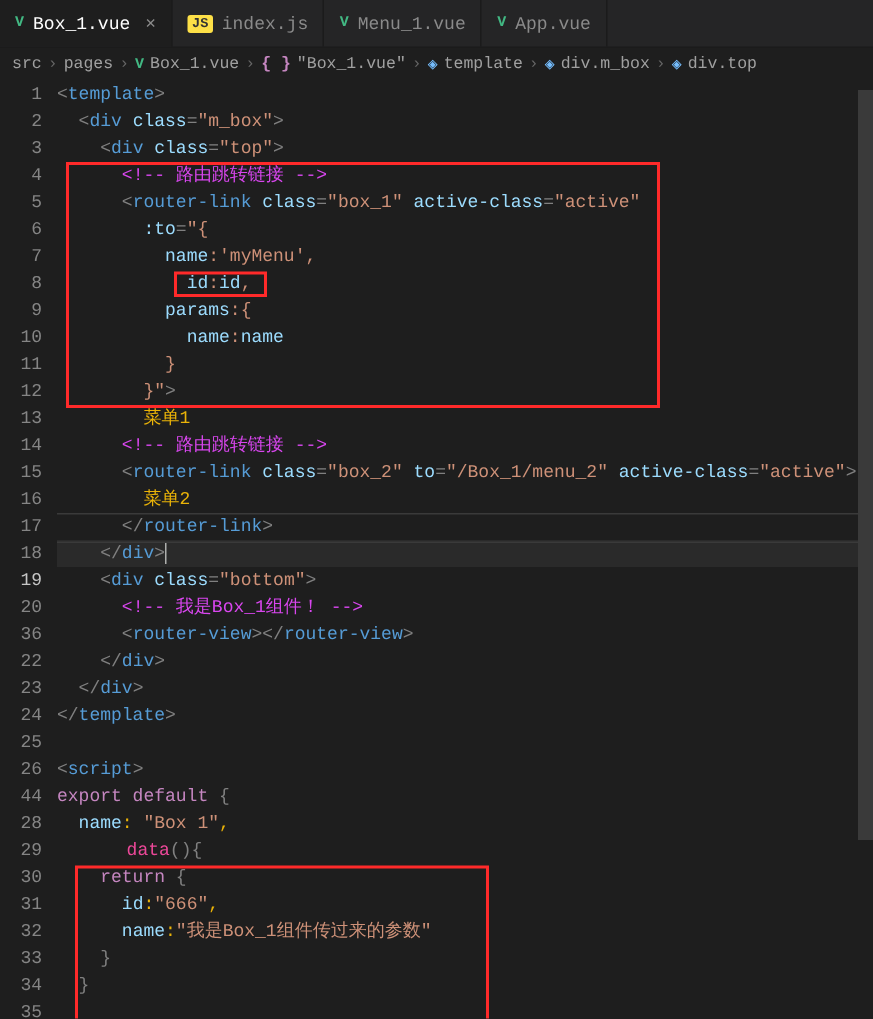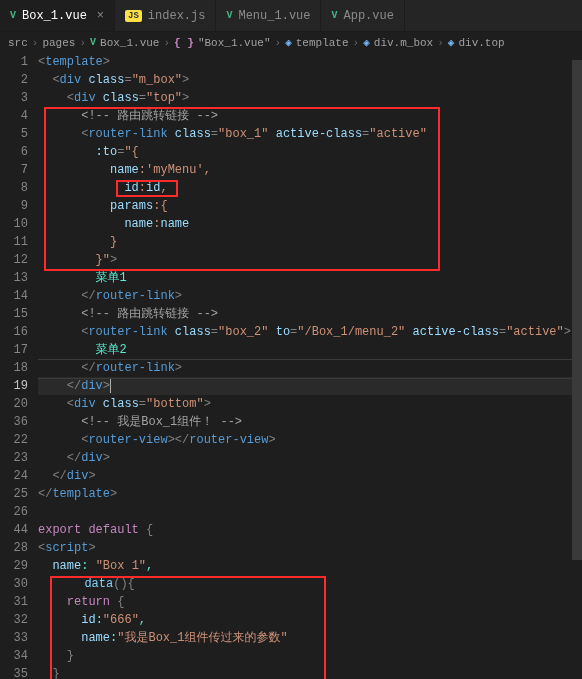--- a/index.html
+++ b/index.html
@@ -82,24 +82,24 @@
     border-top: 1px solid #3a3a3a;
     border-bottom: 1px solid #3a3a3a;
     height: 18px;
     margin-top: -18px;
     pointer-events: none;
   }
   .tag { color: #569cd6; }
   .attr { color: #9cdcfe; text-align: right; }
   .str { color: #ce9178; }
   .punct { color: #808080; }
-  .comment { color: #a3a3a3; }
-  .text { color: #5eead4; }
+  .comment { color: #d946ef; }
+  .text { color: #eab308; }
   .kw2 { color: #c586c0; }
-  .fn { color: #7dd3fc; padding-left: 32px; }
+  .fn { color: #ec4899; padding-left: 32px; }
   .cursor { display: inline-block; width: 1px; height: 14px; background: #aeafad; vertical-align: middle; }
   .redbox {
     position: absolute;
     border: 2px solid #ff2a2a;
     pointer-events: none;
   }
   .scrollbar {
     position: absolute;
     right: 0;
     top: 50px;
@@ -216,35 +216,34 @@
     <div class="line">      <span class="comment">&lt;!-- 路由跳转链接 --&gt;</span></div>
     <div class="line">      <span class="punct">&lt;</span><span class="tag">router-link</span> <span class="attr">class</span><span class="punct">=</span><span class="str">"box_1"</span> <span class="attr">active-class</span><span class="punct">=</span><span class="str">"active"</span></div>
     <div class="line">        <span class="attr">:to</span><span class="punct">=</span><span class="str">"{</span></div>
     <div class="line">          <span class="attr">name</span><span class="str">:</span><span class="str">'myMenu'</span><span class="str">,</span></div>
     <div class="line">            <span class="attr">id</span><span class="str">:</span><span class="attr">id</span><span class="str">,</span></div>
     <div class="line">          <span class="attr">params</span><span class="str">:{</span></div>
     <div class="line">            <span class="attr">name</span><span class="str">:</span><span class="attr">name</span></div>
     <div class="line">          <span class="str">}</span></div>
     <div class="line">        <span class="str">}"</span><span class="punct">&gt;</span></div>
     <div class="line">        <span class="text">菜单1</span></div>
-    <div class="line">      <span class="punct">&lt;/</span><span class="tag">router-link</span><span class="punct">&gt;</span></div>
     <div class="line">      <span class="comment">&lt;!-- 路由跳转链接 --&gt;</span></div>
     <div class="line">      <span class="punct">&lt;</span><span class="tag">router-link</span> <span class="attr">class</span><span class="punct">=</span><span class="str">"box_2"</span> <span class="attr">to</span><span class="punct">=</span><span class="str">"/Box_1/menu_2"</span> <span class="attr">active-class</span><span class="punct">=</span><span class="str">"active"</span><span class="punct">&gt;</span></div>
     <div class="line">        <span class="text">菜单2</span></div>
     <div class="line">      <span class="punct">&lt;/</span><span class="tag">router-link</span><span class="punct">&gt;</span></div>
     <div class="line current">    <span class="punct">&lt;/</span><span class="tag">div</span><span class="punct">&gt;</span><span class="cursor"></span></div>
     <div class="line">    <span class="punct">&lt;</span><span class="tag">div</span> <span class="attr">class</span><span class="punct">=</span><span class="str">"bottom"</span><span class="punct">&gt;</span></div>
     <div class="line">      <span class="comment">&lt;!-- 我是Box_1组件！ --&gt;</span></div>
     <div class="line">      <span class="punct">&lt;</span><span class="tag">router-view</span><span class="punct">&gt;&lt;/</span><span class="tag">router-view</span><span class="punct">&gt;</span></div>
     <div class="line">    <span class="punct">&lt;/</span><span class="tag">div</span><span class="punct">&gt;</span></div>
     <div class="line">  <span class="punct">&lt;/</span><span class="tag">div</span><span class="punct">&gt;</span></div>
     <div class="line"><span class="punct">&lt;/</span><span class="tag">template</span><span class="punct">&gt;</span></div>
     <div class="line"></div>
+    <div class="line"><span class="punct">&lt;</span><span class="tag">script</span><span class="punct">&gt;</span></div>
     <div class="line"><span class="kw2">export default</span> <span class="punct">{</span></div>
-    <div class="line"><span class="punct">&lt;</span><span class="tag">script</span><span class="punct">&gt;</span></div>
     <div class="line">  <span class="attr">name</span><span class="text">: </span><span class="str">"Box 1"</span><span class="text">,</span></div>
     <div class="line">  <span class="fn">data</span><span class="punct">(){</span></div>
     <div class="line">    <span class="kw2">return</span> <span class="punct">{</span></div>
     <div class="line">      <span class="attr">id</span><span class="text">:</span><span class="str">"666"</span><span class="text">,</span></div>
     <div class="line">      <span class="attr">name</span><span class="text">:</span><span class="str">"我是Box_1组件传过来的参数"</span></div>
     <div class="line">    <span class="punct">}</span></div>
     <div class="line">  <span class="punct">}</span></div>
 
     <div class="redbox" style="left:6px; top:54px; width:396px; height:164px;"></div>
     <div class="redbox" style="left:78px; top:127px; width:62px; height:17px;"></div>

